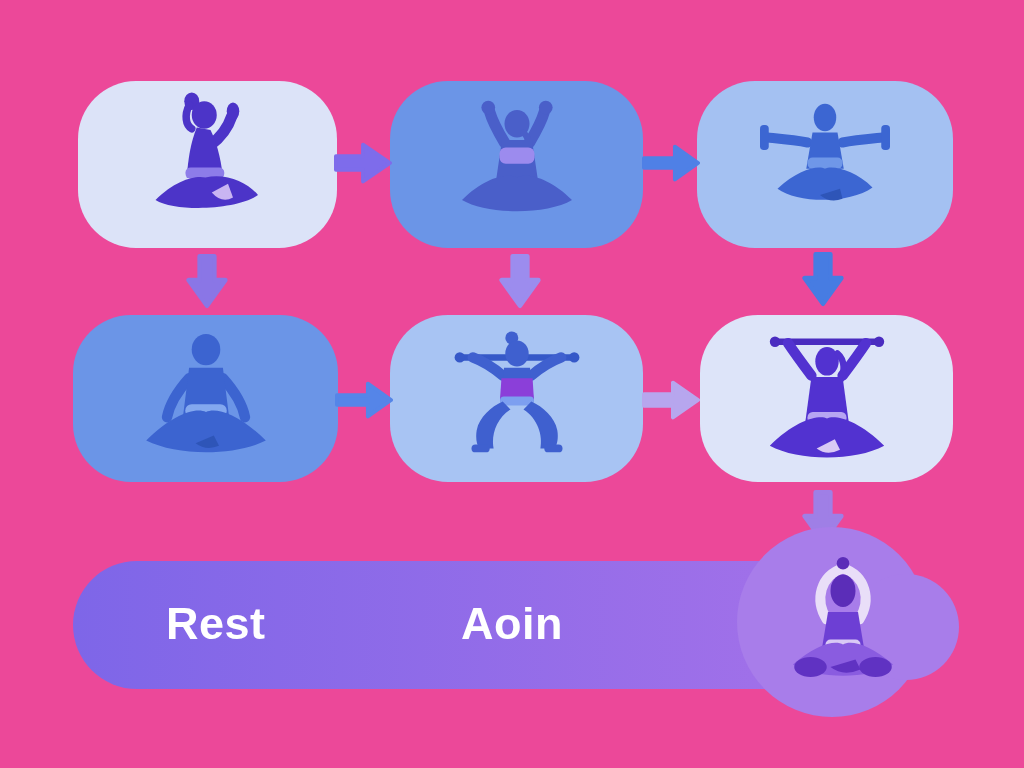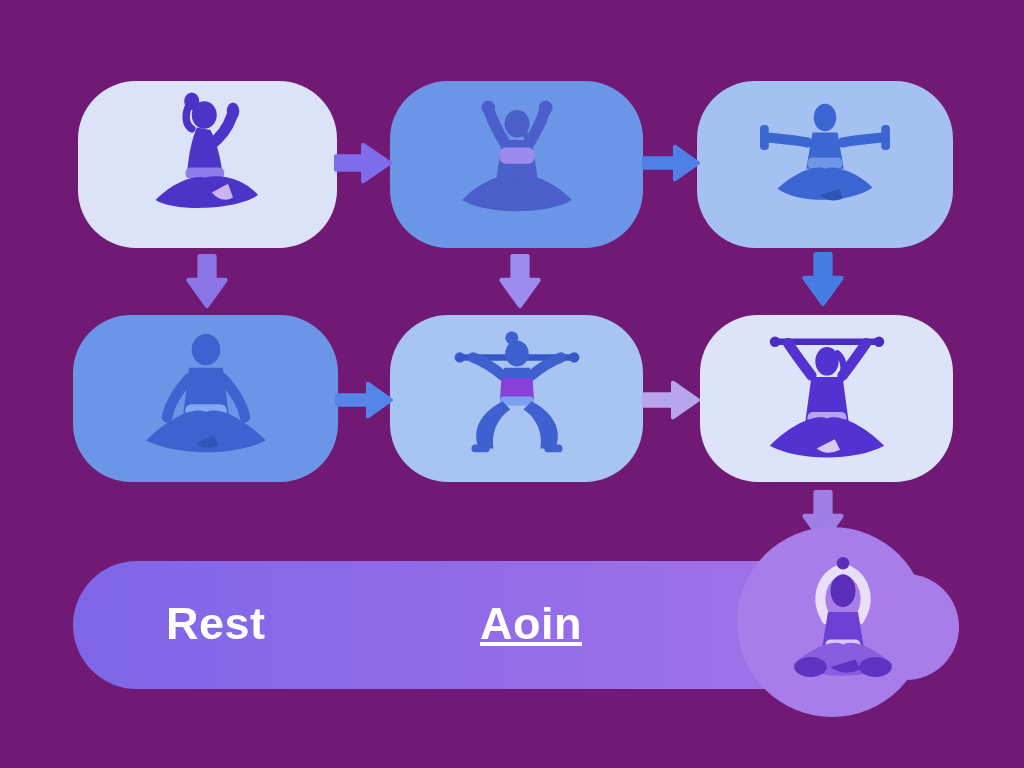--- a/index.html
+++ b/index.html
@@ -1,18 +1,18 @@
 <!DOCTYPE html>
 <html><head>
 <meta charset="utf-8">
 <style>
   * { margin:0; padding:0; box-sizing:border-box; }
   html,body { width:1024px; height:768px; background:#ffffff; overflow:hidden;
               font-family:"Liberation Sans", sans-serif; }
-  .canvas { position:relative; width:1024px; height:768px; background:#701a75;padding-left:47px; }
+  .canvas { position:relative; width:1024px; height:768px; background:#ec4899;padding-left:47px; }
 
   
   .step { position:absolute; border-radius:58px; display:flex;
           align-items:center; justify-content:center; }
   .step svg { display:block; }
   .s11 { left:78px;  top:81px;  width:259px; height:167px; }
   .s12 { left:390px; top:81px;  width:253px; height:167px; }
   .s13 { left:697px; top:81px;  width:256px; height:167px; }
   .s21 { left:73px;  top:315px; width:265px; height:167px; }
   .s22 { left:390px; top:315px; width:253px; height:167px; }
@@ -28,21 +28,21 @@
   .a-r2a1 { left:335px; top:377px; width:58px; height:48px; }
   .a-r2a2 { left:642px; top:375px; width:58px; height:50px; }
   .a-d4   { left:801px; top:488px; width:44px; height:58px; }
 
   
   .banner { position:absolute; left:73px; top:561px; width:820px; height:128px;
             border-radius:64px; }
   .banner-label { position:absolute; color:#ffffff; font-weight:800;
                   font-size:45px; letter-spacing:0.5px; top:598px; }
   .label-rest { left:166px; }
-  .label-aoin { left:480px;text-decoration:underline; }
+  .label-aoin { left:461px; }
   .blob  { position:absolute; border-radius:50%; }
   .blob-main  { left:737px; top:527px; width:190px; height:190px; }
   .blob-bulge { left:853px; top:574px; width:106px; height:106px; }
   .blob-figure { position:absolute; left:768px; top:546px; width:150px; height:152px; }
 </style>
 </head>
 <body>
 
 <div class="canvas">
 

